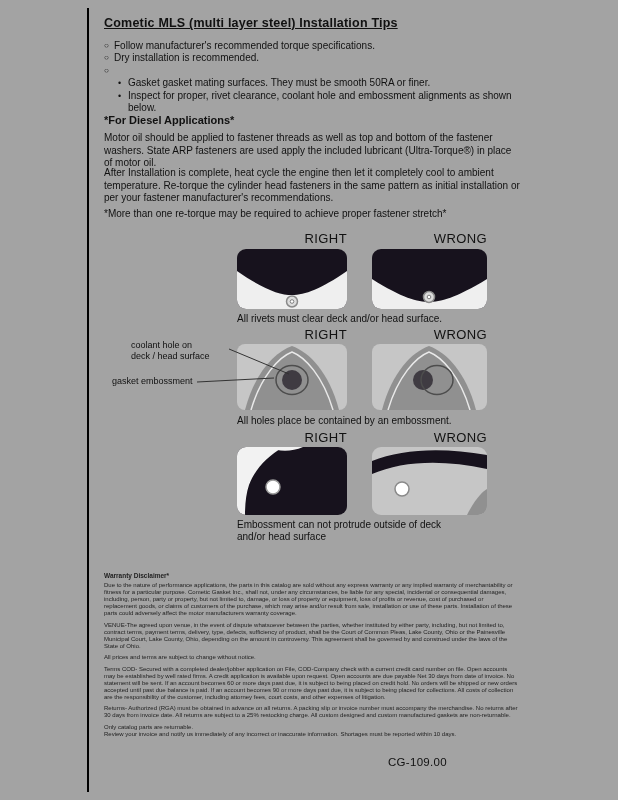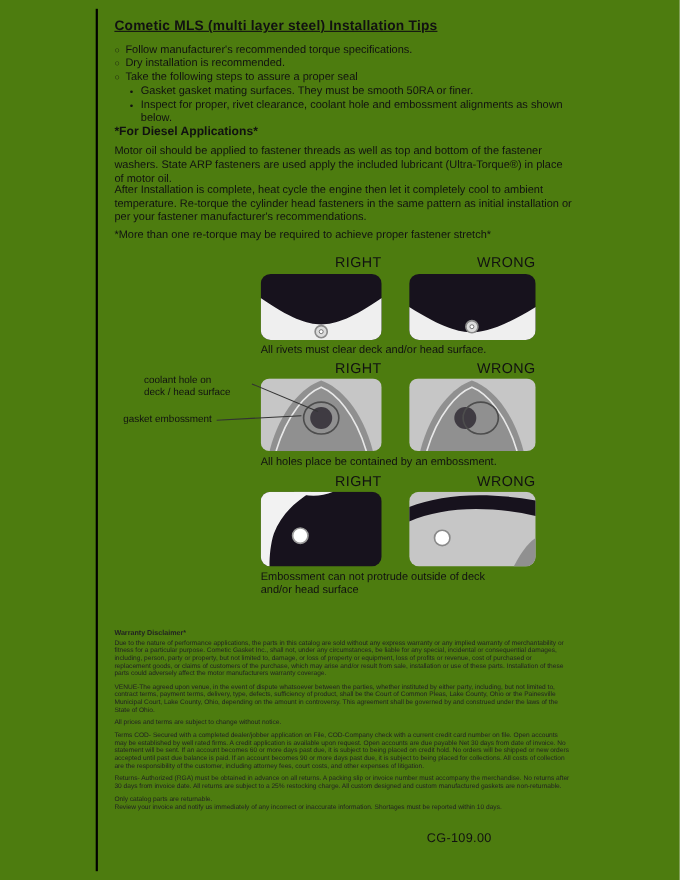--- a/index.html
+++ b/index.html
@@ -1,21 +1,21 @@
 <!DOCTYPE html>
 <html style="--c-dark: #17121d; --c-gray: #c6c6c6; --c-mid: #909090; --c-hole: #3f3b42;"><head>
 <meta charset="utf-8">
 <style>
   * { box-sizing: border-box; margin: 0; padding: 0; }
   html,body { background:#e8e8e8; }
   body { font-family: "Liberation Sans", sans-serif; }
   .page {
     position: relative;
     width: 618px; height: 800px;
-    background: #4d7c0f;
+    background: #a3a3a3;
     margin: 0 auto;
     overflow: hidden;
     color: #111;
   }
   .left-rule { position:absolute; left:87px; top:8px; width:2px; height:784px; background:#000; }
 
   .title {
     position:absolute; left:104px; top:16px;
     font-size:12.5px; font-weight:bold; text-decoration:underline;
     letter-spacing:.2px;
@@ -65,21 +65,20 @@
     <div class="tip-row">
       <span class="marker">○</span>
       <span>Follow manufacturer's recommended torque specifications.</span>
     </div>
     <div class="tip-row">
       <span class="marker">○</span>
       <span>Dry installation is recommended.</span>
     </div>
     <div class="tip-row">
       <span class="marker">○</span>
-      <span>Take the following steps to assure a proper seal</span>
     </div>
     <div class="tip-row sub">
       <span class="marker">•</span>
       <span>Gasket gasket mating surfaces.  They must be smooth 50RA or finer.</span>
     </div>
     <div class="tip-row sub">
       <span class="marker">•</span>
       <span>Inspect for proper, rivet clearance, coolant hole and embossment alignments as shown below.</span>
     </div>
   </div>

